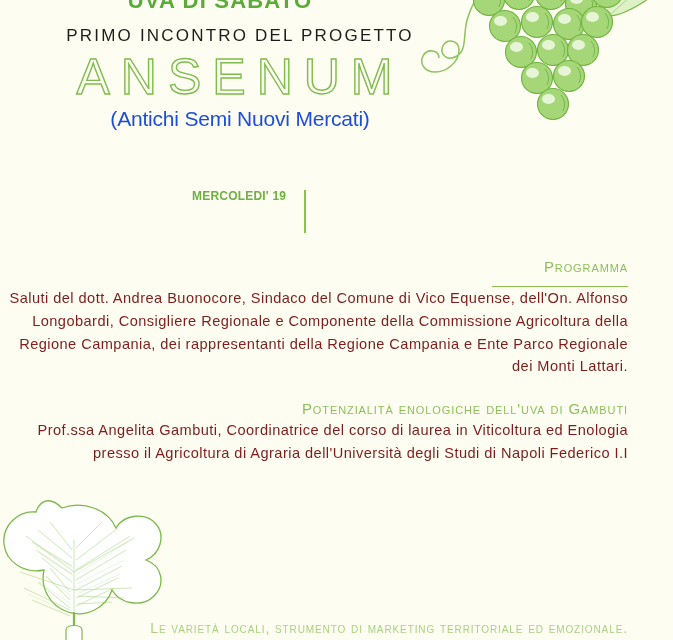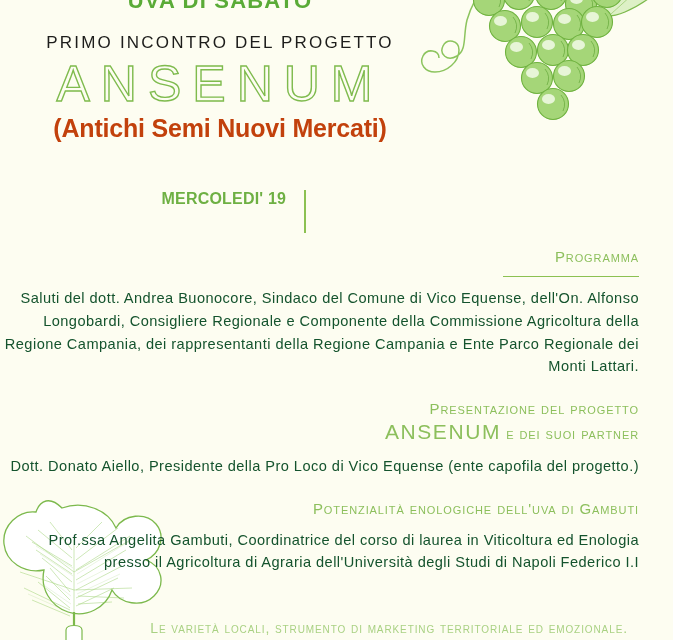--- a/index.html
+++ b/index.html
@@ -19,86 +19,86 @@
 
   
   .top-cut{
     position:absolute;top:-12px;left:0;width:440px;
     text-align:center;
     font-size:22px;font-weight:700;letter-spacing:1.2px;
     color:#5aab37;
   }
 
   
-  .header{position:absolute;top:33px;left:0;width:440px;text-align:center;}
+  .header{position:absolute;top:26px;left:0;width:440px;text-align:center;padding-left:20px;}
   .kicker{
     font-size:17px;font-weight:400;letter-spacing:2.2px;
     color:#1d1d1b;
   }
   .title-outline{
     margin-top:6px;
     font-size:50px;font-weight:400;letter-spacing:11px;
     color:transparent;
     -webkit-text-stroke:1.4px #7fbb4e;
     line-height:1;
   }
   .subtitle{
     margin-top:5px;
-    font-size:25px;font-weight:700;letter-spacing:-0.2px;
-    color:#c2410c;
+    font-size:21px;font-weight:400;letter-spacing:-0.2px;
+    color:#1d4ed8;
   }
 
   
   .when-where{
     position:absolute;top:188px;left:0;width:460px;
     display:flex;align-items:flex-start;justify-content:center;
   }
   .when{
     text-align:right;
-    font-size:16px;font-weight:700;letter-spacing:0.2px;
+    font-size:12px;font-weight:700;letter-spacing:0.2px;
     color:#6eb043;line-height:1.38;
     width:150px;
   }
   .vrule{
     width:1.6px;height:43px;background:#8cc152;
     margin:2px 18px 0 18px;flex:none;
   }
   .where{
     text-align:left;
     font-size:16.5px;font-weight:700;letter-spacing:0.1px;
     color:#1d1d1b;line-height:1.38;
     width:220px;
   }
 
   
   .content{
-    position:absolute;top:248px;left:0;width:673px;
-    padding-right:34px;
+    position:absolute;top:258px;left:0;width:673px;
+    padding-right:45px;
     box-sizing:border-box;
   }
   .sec-head{
     text-align:right;
     color:#8cbf5c;
     font-size:15px;
     letter-spacing:0.9px;
     font-variant:small-caps;
     line-height:1.25;
   }
   .sec-head .big{font-size:21px;letter-spacing:1.6px;color:#8cbf5c;font-variant:normal;}
   .rule{
     height:1.4px;background:#8cc152;
     width:136px;margin:9px 0 0 auto;
   }
   .body-txt{
     text-align:right;
-    color:#14532d;
+    color:#7f1d1d;
     font-size:14.6px;
     letter-spacing:0.45px;
     line-height:1.56;
-    margin-top:10px;
+    margin-top:0;
   }
   .blk2{margin-top:22px;}
   .blk3{margin-top:22px;}
   .footer-line{
     position:absolute;left:0;top:620px;width:673px;
     padding-right:45px;box-sizing:border-box;
     text-align:right;
     color:#a9d183;
     font-size:14px;letter-spacing:0.9px;
     font-variant:small-caps;
@@ -244,30 +244,20 @@
     </div>
     <div class="vrule"></div>
   </div>
 
   <div class="content">
 
     <div class="sec-head">Programma</div>
     <div class="rule"></div>
     <div class="body-txt">Saluti del dott. Andrea Buonocore, Sindaco del Comune di Vico Equense, dell'On. Alfonso Longobardi, Consigliere Regionale e Componente della Commissione Agricoltura della Regione Campania, dei rappresentanti della Regione Campania e Ente Parco Regionale dei Monti Lattari.</div>
 
-    <div class="blk2">
-      <div class="sec-head">
-        <div>Presentazione del progetto</div>
-        <div>
-          <span class="big">ANSENUM</span>
-          <span>e dei suoi partner</span>
-        </div>
-      </div>
-      <div class="body-txt">Dott. Donato Aiello, Presidente della Pro Loco di Vico Equense (ente capofila del progetto.)</div>
-    </div>
 
     <div class="blk3">
       <div class="sec-head">Potenzialità enologiche dell'uva di Gambuti</div>
       <div class="body-txt">Prof.ssa  Angelita Gambuti, Coordinatrice del corso di laurea in Viticoltura ed Enologia presso il Agricoltura di Agraria dell'Università degli Studi di Napoli Federico I.I</div>
     </div>
   </div>
 
   <div class="footer-line">Le varietà locali, strumento di marketing territoriale ed emozionale.</div>
 
 </div>

